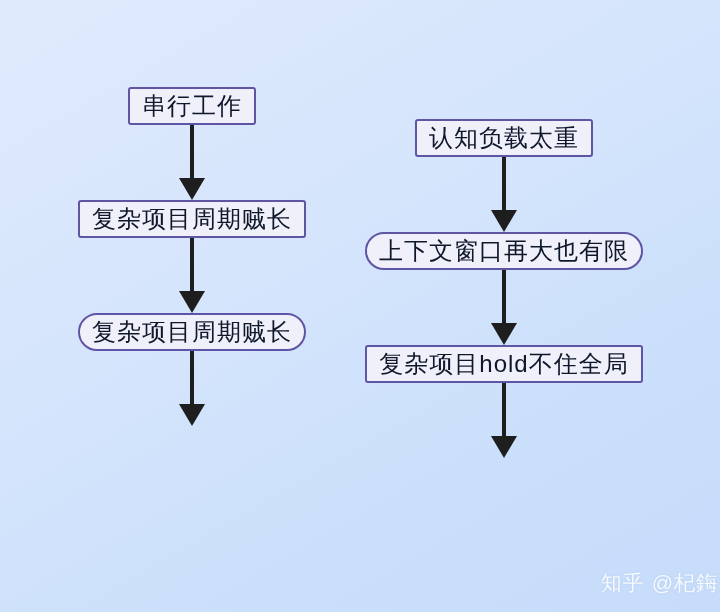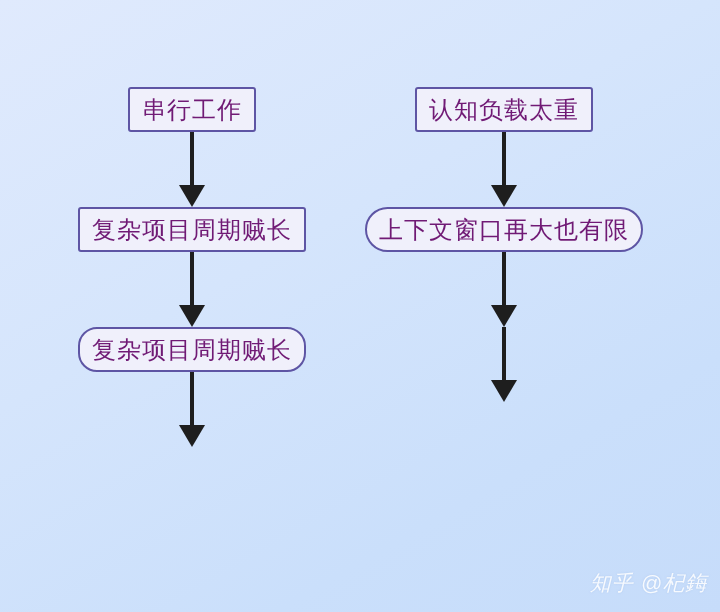--- a/index.html
+++ b/index.html
@@ -15,33 +15,33 @@
   }
 
   .column {
     position: absolute;
     top: 87px;
     display: flex;
     flex-direction: column;
     align-items: center;
   }
   .column-left  { left: 192px; transform: translateX(-50%); }
-  .column-right { left: 504px; transform: translateX(-50%); }
+  .column-right { left: 504px; transform: translateX(-50%); margin-top: 32px; }
 
   .node {
-    height: 45px;
+    height: 38px;
     display: flex;
     align-items: center;
     justify-content: center;
     background: #f0f0fb;
     border: 2px solid #5e55a4;
     border-radius: 3px;
     font-size: 24px;
     font-weight: 500;
-    color: #701a75;
+    color: #0f172a;
     white-space: nowrap;
     padding: 0 12px;
     letter-spacing: 1px;
   }
   .node.highlight {
     background: #fa9090;
     border-color: #df639c;
   }
 
   .w-l1 { min-width: 118px; }
@@ -67,27 +67,26 @@
   .arrow .head {
     width: 0;
     height: 0;
     border-left: 13px solid transparent;
     border-right: 13px solid transparent;
     border-top: 22px solid #1e1e1e;
   }
 
   .watermark {
     position: absolute;
-    right: 13px;
+    right: 2px;
     bottom: 15px;
     font-size: 21px;
     letter-spacing: 1px;
     color: rgba(255, 255, 255, 0.88);
     text-shadow: 0 0 2px rgba(160, 190, 235, 0.6);
-    font-style: italic;
   }
 </style>
 </head>
 <body>
 
 <div class="canvas">
 
   <div class="column column-left">
     <div class="node w-l1">
       <span>串行工作</span>
@@ -120,20 +119,23 @@
       <div class="shaft"></div>
       <div class="head"></div>
     </div>
     <div class="node w-r2">
       <span>上下文窗口再大也有限</span>
     </div>
     <div class="arrow">
       <div class="shaft"></div>
       <div class="head"></div>
     </div>
+    <div class="node w-r3">
+      <span>复杂项目hold不住全局</span>
+    </div>
     <div class="arrow">
       <div class="shaft"></div>
       <div class="head"></div>
     </div>
   </div>
 
   <div class="watermark">知乎 @杞鋂</div>
 
 </div>
 

